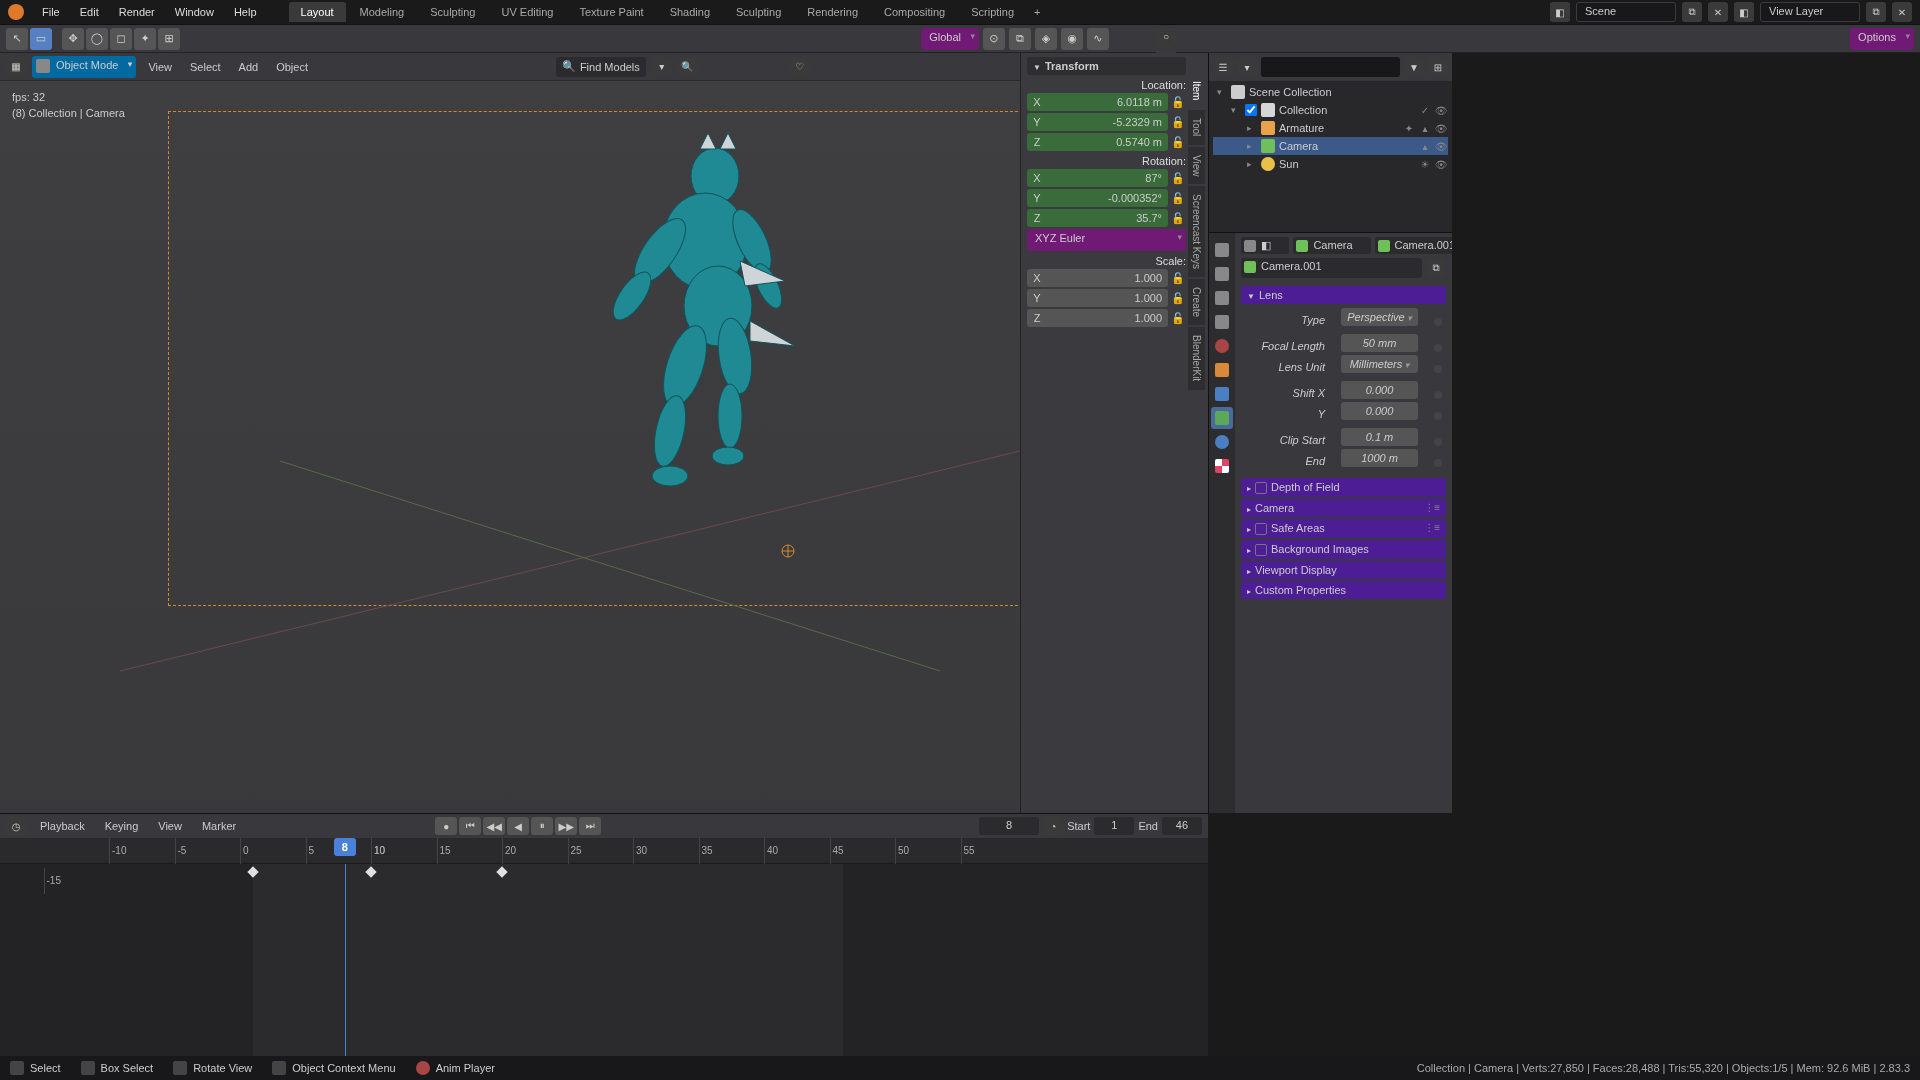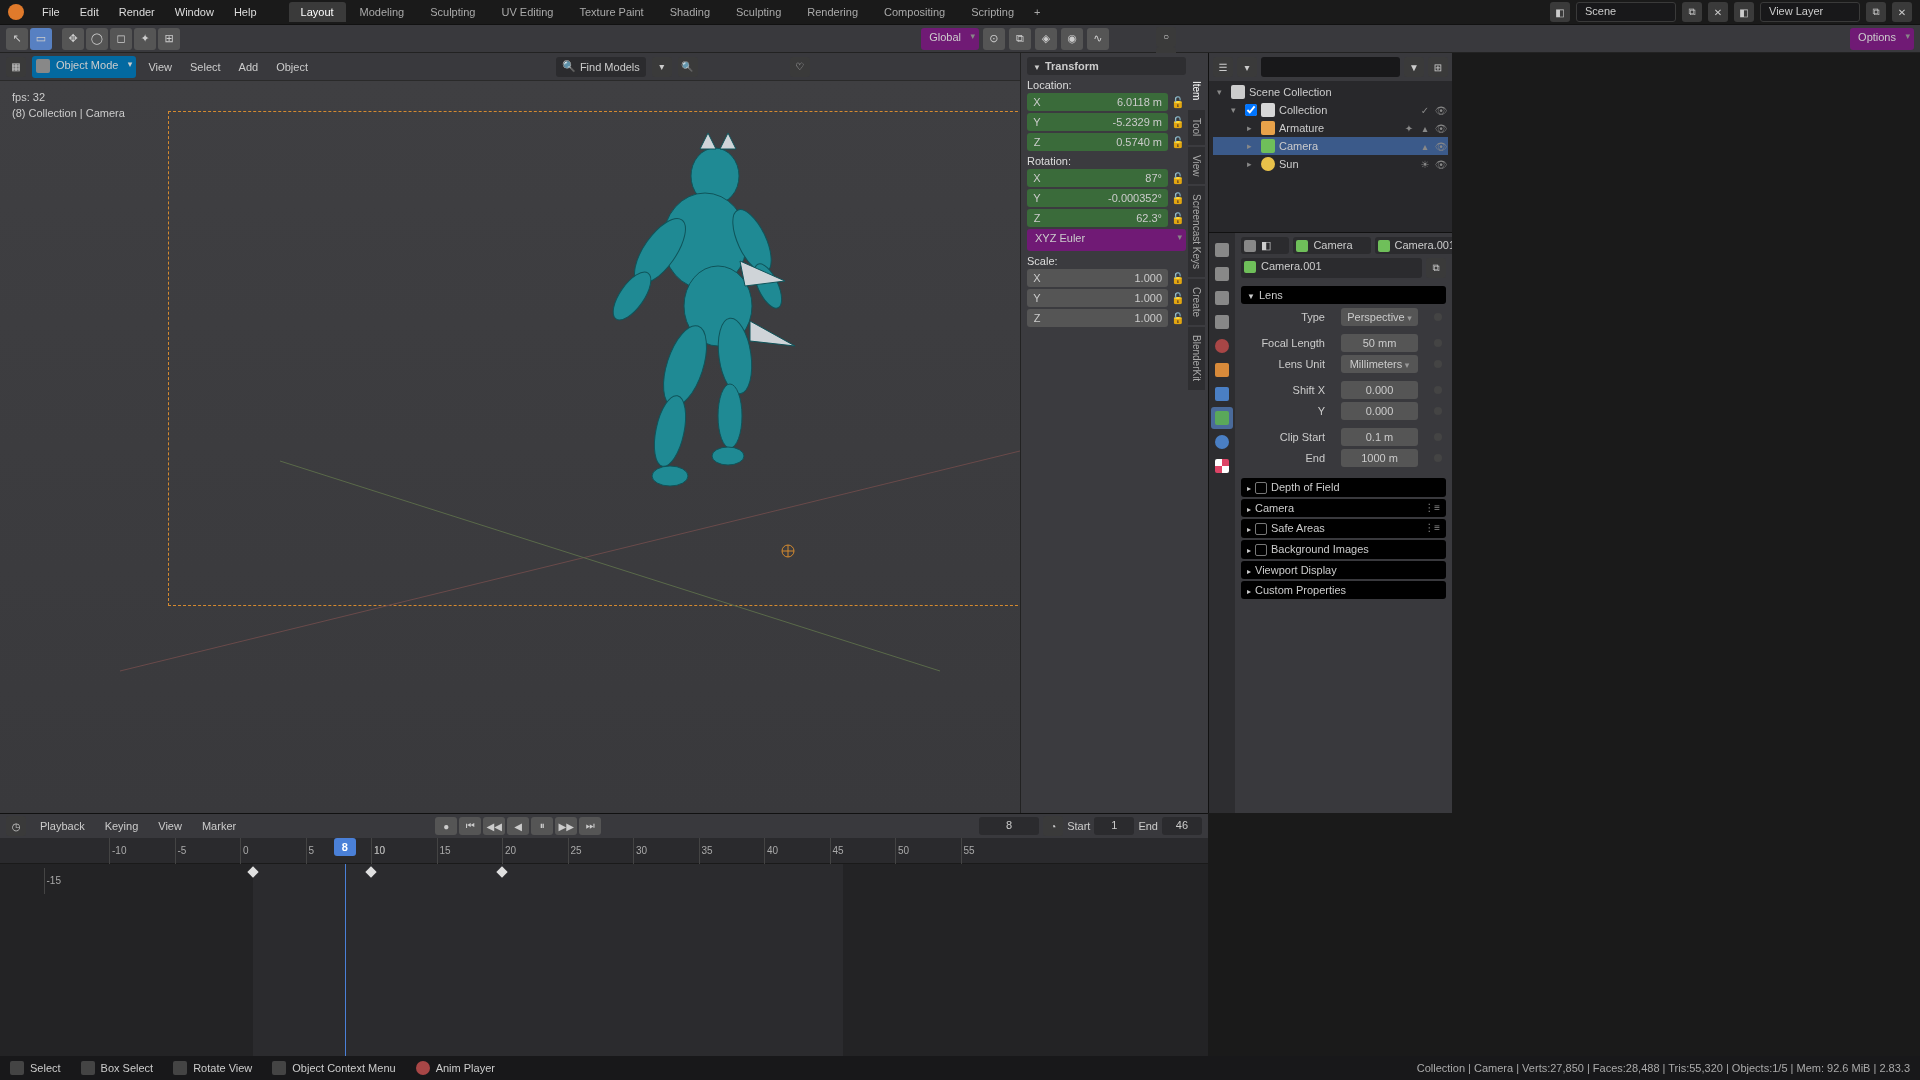--- a/index.html
+++ b/index.html
@@ -49,21 +49,21 @@
 .sidetools .st { width:26px; height:26px; background:#39393d; border-radius:3px; margin-bottom:4px; display:flex; align-items:center; justify-content:center; cursor:pointer; color:#aaa; }
 
 
 .npanel { position:absolute; right:0; top:0; width:188px; height:760px; background:#3b3b3f; border-left:1px solid #222; }
 .ntabs { position:absolute; right:0; top:20px; width:20px; }
 .ntabs .ntab { writing-mode:vertical-rl; padding:8px 3px; background:#2e2e31; margin-bottom:2px; cursor:pointer; font-size:10px; color:#aaa; text-align:center; }
 .ntabs .ntab.active { background:#3b3b3f; color:#fff; }
 .nbody { padding:4px 22px 4px 6px; }
 .nhdr { background:#2e2e31; padding:3px 6px; border-radius:3px; margin-bottom:4px; font-weight:600; position:relative; }
 .nhdr::before { content:"▼"; font-size:8px; margin-right:4px; }
-.nlabel { color:#ddd; margin:4px 0 2px 0; }
+.nlabel { color:#ddd; margin:4px 0 2px 0;text-align:right; }
 .nrowv { display:flex; align-items:center; margin-bottom:2px; }
 .naxis { width:20px; height:18px; background:#3a6b3a; border-radius:3px 0 0 3px; text-align:center; line-height:18px; }
 .nval { flex:1; height:18px; background:#3a6b3a; text-align:right; padding:0 6px; line-height:18px; border-radius:0 3px 3px 0; }
 .nval.plain { background:#555; }
 .naxis.plain { background:#555; }
 .nlock { width:16px; height:16px; margin-left:2px; display:flex; align-items:center; justify-content:center; color:#888; cursor:pointer; }
 
 
 .rightcol { position:absolute; left:1208px; top:0; width:244px; height:760px; }
 .outliner { height:180px; background:#28282b; border-left:1px solid #111; border-bottom:1px solid #111; }
@@ -88,25 +88,25 @@
 .ptabs { width:26px; background:#2d2d30; padding-top:4px; }
 .ptab { width:22px; height:22px; margin:2px auto; border-radius:3px; display:flex; align-items:center; justify-content:center; cursor:pointer; font-size:10px; }
 .ptab.active { background:#4a6a9a; }
 .ptab .picon { width:14px; height:14px; border-radius:2px; }
 .pbody { flex:1; padding:4px 6px; overflow:hidden; }
 .pbread { display:flex; gap:4px; margin-bottom:4px; }
 .pbread .bc { background:#2b2b2e; border-radius:3px; padding:2px 18px 2px 20px; position:relative; flex:1; cursor:pointer; }
 .pbread .bc::before { content:""; position:absolute; left:3px; top:3px; width:12px; height:12px; background:#888; border-radius:2px; }
 .pbread .bc.cam::before { background:#6fbf5a; }
 .psec { margin-bottom:2px; }
-.psechdr { background:#000000; padding:3px 6px; border-radius:3px; cursor:pointer; position:relative; }
+.psechdr { background:#4c1d95; padding:3px 6px; border-radius:3px; cursor:pointer; position:relative; }
 .psechdr::before { content:"▸"; font-size:8px; margin-right:4px; }
 .psechdr.open::before { content:"▼"; }
 .psecbody { padding:4px 4px 6px 4px; }
-.prow { display:flex; align-items:center; margin-bottom:3px; gap:16px; }
+.prow { display:flex; align-items:flex-end; margin-bottom:3px; gap:16px;font-style:italic; }
 .plabel { width:80px; text-align:right; color:#ccc; }
 .pval { flex:1; background:#555; border-radius:3px; height:18px; text-align:center; line-height:18px; cursor:pointer; }
 .pval.dd::after { content:" ▾"; font-size:9px; color:#999; }
 .pdot { width:8px; height:8px; border-radius:50%; background:#444; }
 .psechdr .rlist { float:right; color:#888; font-size:10px; }
 .psechdr .chk { display:inline-block; width:12px; height:12px; border:1px solid #777; border-radius:2px; margin-right:4px; vertical-align:middle; }
 
 
 .timeline { position:absolute; left:0; top:760px; width:1208px; height:265px; background:#232325; border-top:1px solid #111; }
 .tl-hdr { height:24px; background:#39393d; padding:0 6px; gap:8px; }
@@ -306,21 +306,21 @@
             <div class="nval">87°</div>
             <div class="nlock">🔓</div>
           </div>
       <div class="nrowv">
             <div class="naxis">Y</div>
             <div class="nval">-0.000352°</div>
             <div class="nlock">🔓</div>
           </div>
       <div class="nrowv">
             <div class="naxis">Z</div>
-            <div class="nval">62.3°</div>
+            <div class="nval">35.7°</div>
             <div class="nlock">🔓</div>
           </div>
       <div class="nrowv">
             <div class="dropdown" style="flex:1">XYZ Euler</div>
           </div>
       <div class="nlabel">Scale:</div>
       <div class="nrowv">
             <div class="naxis plain">X</div>
             <div class="nval plain">1.000</div>
             <div class="nlock">🔓</div>

